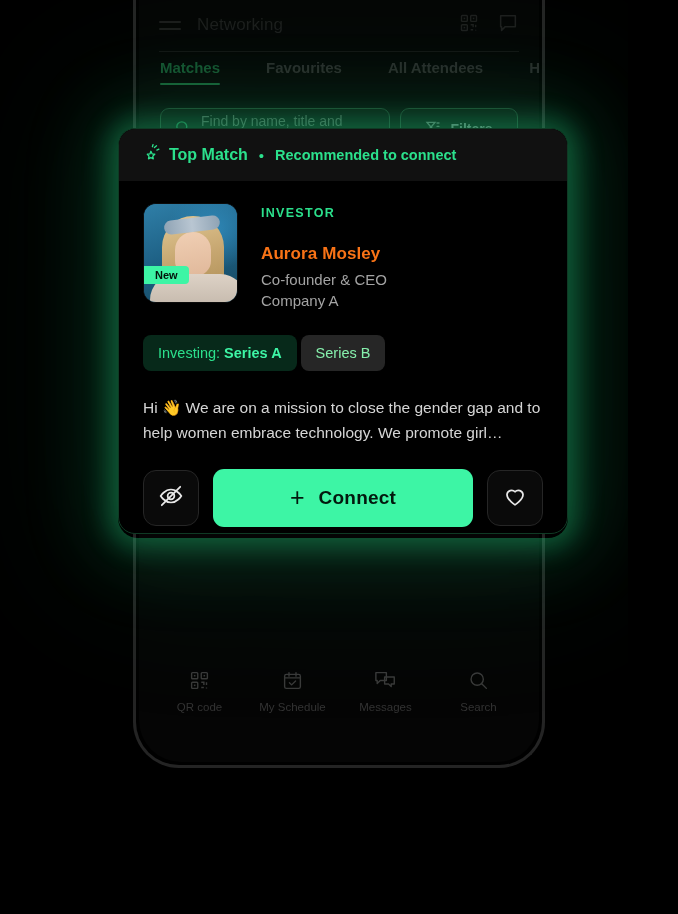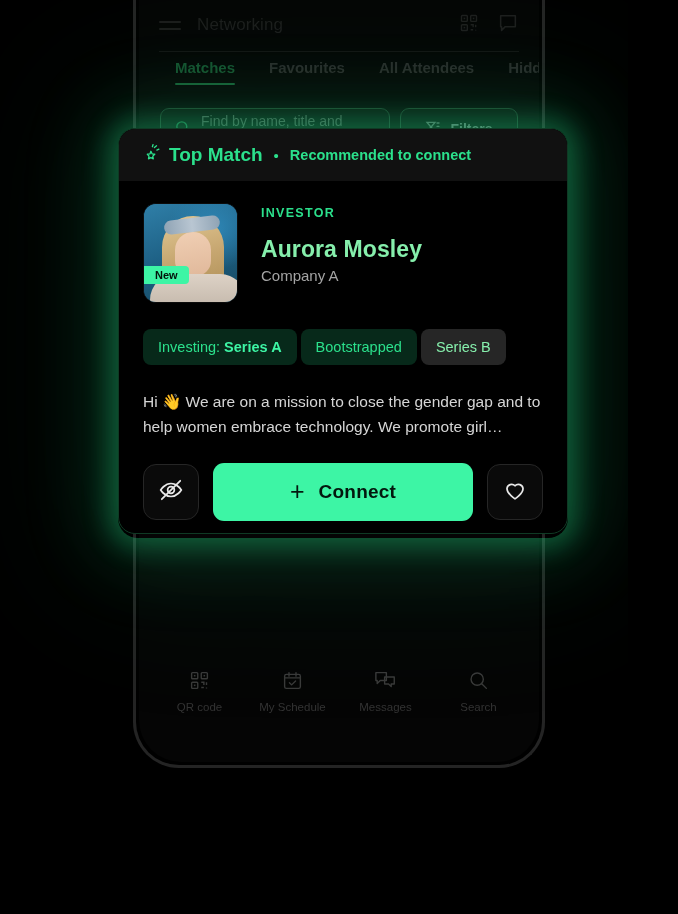--- a/index.html
+++ b/index.html
@@ -81,24 +81,24 @@
   .hdr-divider {
     position: absolute;
     left: 20px; right: 20px; top: 88px;
     height: 1px;
     background: #141414;
   }
 
   
   .tabs {
     position: absolute;
-    left: 15px; top: 96px;
+    left: 0; top: 96px;
     width: 100%;
     display: flex;
-    gap: 34px;
+    gap: 46px;
     padding: 0 21px;
     white-space: nowrap;
     text-align: center;
   }
   .tab {
     font-size: 15px;
     font-weight: 700;
     color: #2a2a2a;
     padding-bottom: 9px;
     position: relative;
@@ -238,21 +238,21 @@
   }
 
   .modal-head {
     height: 52px;
     background: #111111;
     display: flex;
     align-items: center;
     gap: 9px;
     padding: 0 22px;
   }
-  .tm-label { font-size: 19px; font-weight: 700; color: #2be08c; }
+  .tm-label { font-size: 16px; font-weight: 700; color: #2be08c; }
   .tm-dot   { font-size: 15px; color: #2be08c; margin: 0 2px; }
   .tm-rec   { font-size: 14.5px; font-weight: 700; color: #2be08c; }
 
   .modal-body { padding: 22px 24px 0 24px; }
 
   .m-row { display: flex; gap: 23px; }
 
   .m-avatar {
     position: relative;
     width: 95px; height: 100px;
@@ -304,22 +304,22 @@
     border-radius: 0 4px 4px 0;
     z-index: 3;
   }
 
   .m-meta { padding-top: 3px; }
   .m-role {
     font-size: 12.5px; font-weight: 700; letter-spacing: 1.3px;
     color: #2be08c;
   }
   .m-name {
-    font-size: 23px; font-weight: 700; color: #86efac;
-    margin-top: 16px; letter-spacing: .1px;
+    font-size: 17px; font-weight: 700; color: #f97316;
+    margin-top: 24px; letter-spacing: .1px;
   }
   .m-title { font-size: 15px; color: #a3a3a3; margin-top: 7px; }
   .m-company { font-size: 15px; color: #a3a3a3; margin-top: 4px; }
 
   .m-tags {
     display: flex;
     gap: 4px;
     margin-top: 26px;
     white-space: nowrap;
   }
@@ -533,30 +533,30 @@
           <div class="bgphoto"></div>
           <div class="hair"></div>
           <div class="face2"></div>
           <div class="band"></div>
           <div class="shoulder"></div>
           <div class="m-new">New</div>
         </div>
         <div class="m-meta">
           <div class="m-role">INVESTOR</div>
           <div class="m-name">Aurora Mosley</div>
+          <div class="m-title">Co-founder &amp; CEO</div>
           <div class="m-company">Company A</div>
         </div>
       </div>
 
       <div class="m-tags">
         <div class="m-tag">
           <span>Investing:</span>
           <b>Series A</b>
         </div>
-        <div class="m-tag">Bootstrapped</div>
         <div class="m-tag muted">Series B</div>
       </div>
 
       <div class="m-desc">Hi 👋 We are on a mission to close the gender gap and to help women embrace technology. We promote girl…</div>
 
       <div class="m-actions">
         <div class="icon-btn">
           <span class="ico">
             <svg width="26" height="26" viewBox="0 0 24 24" fill="none" stroke="#e8e8e8" stroke-width="1.6" stroke-linecap="round">
               <path d="M2.5 12s3.6-6 9.5-6 9.5 6 9.5 6-3.6 6-9.5 6-9.5-6-9.5-6z"></path>

